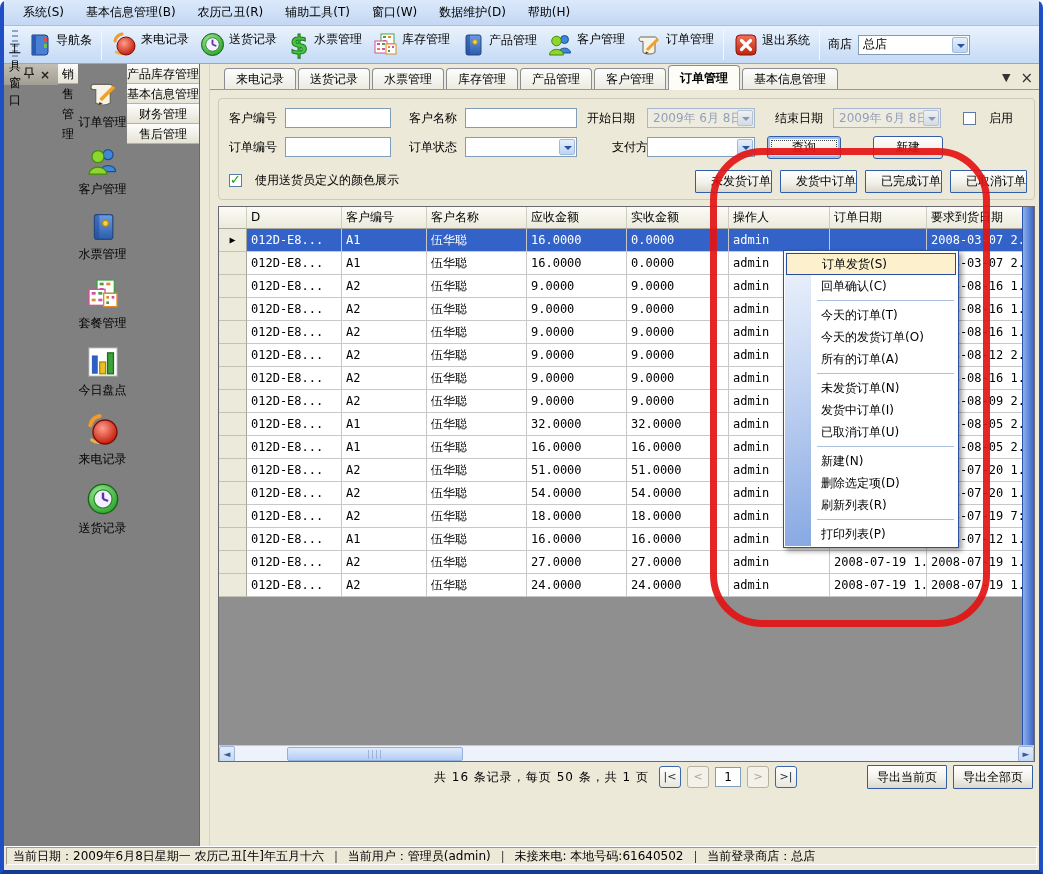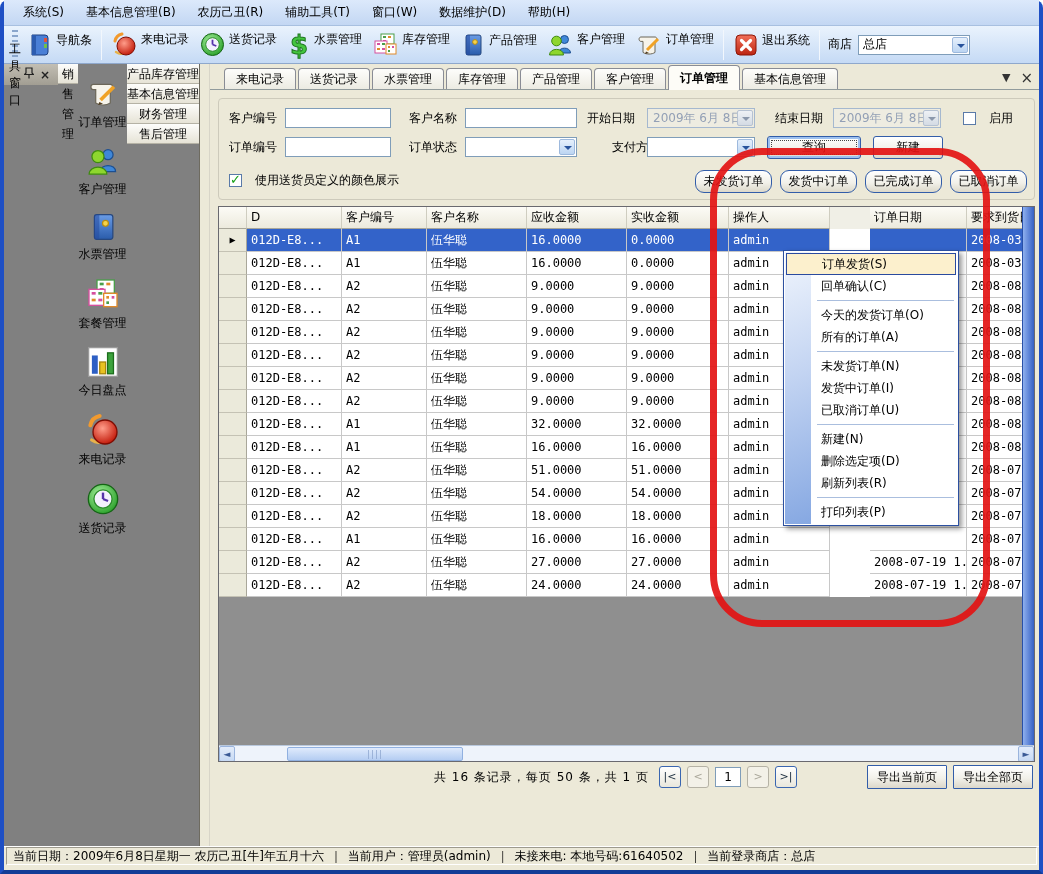--- a/index.html
+++ b/index.html
@@ -73,36 +73,36 @@
   .fdate .combo-arrow { background:linear-gradient(180deg,#eef1f5,#d4dbe4); border-color:#b6c2d2; }
   .fdate .combo-arrow::after { border-top-color:#8b98ac; }
   .chk { display:flex; align-items:center; gap:13px; position:absolute; height:20px; color:#000; }
   .chk .box { width:13px; height:13px; background:#fff; border:1px solid #5a7aa8; position:relative; }
   .chk.checked .box::after { content:"✓"; position:absolute; left:0px; top:-3px; color:#14a014; font-weight:bold; font-size:13px; }
   .xpbtn { position:absolute; height:23px; border:1px solid #325da9; border-radius:3px; color:#000; text-align:center;
     background:linear-gradient(180deg,#fff,#f2f1ea 55%,#dcd8ca); line-height:21px; cursor:default; }
   .xpbtn.focused { box-shadow:0 0 0 2px #9ec1f0 inset; }
   .xpbtn.focused::before { content:""; position:absolute; inset:3px; border:1px dotted #444; }
   .status-btns { position:absolute; top:71px; right:7px; display:flex; gap:8px; }
-  .status-btns .sbtn { position:static; width:77px; height:23px; border:1px solid #325da9; border-radius:9px;
-    background:linear-gradient(180deg,#fff,#f2f1ea 55%,#dcd8ca); line-height:21px; text-align:center; cursor:default; }
+  .status-btns .sbtn { position:static; width:77px; height:23px; border:1px solid #325da9; border-radius:1px;
+    background:linear-gradient(180deg,#fff,#f2f1ea 55%,#dcd8ca); line-height:21px; text-align:right; cursor:default; }
 
   
   .grid { margin:4px 4px 0 8px; height:556px; flex:0 0 556px; border:1px solid #69696f; background:#8f8f8f; position:relative; display:flex; flex-direction:column; overflow:hidden; }
   .gh { display:flex; height:22px; flex:0 0 22px; background:#f0efe6; }
   .gh .hc { border-right:1px solid #cfcdc0; border-bottom:1px solid #a9a79a; padding-left:4px; line-height:21px; color:#000;
     background:linear-gradient(180deg,#fcfbf6,#eceadd); white-space:nowrap; overflow:hidden; }
   .grow { display:flex; height:23px; flex:0 0 23px; background:#fff; font-family:"DejaVu Sans Mono","DejaVu Sans",monospace; }
   .grow .c { border-right:1px solid #c8c8c8; border-bottom:1px solid #c8c8c8; padding-left:4px; line-height:22px; color:#000; white-space:nowrap; overflow:hidden; }
   .grow .csel { background:#ebeadb; border-right:1px solid #a9a79a; border-bottom:1px solid #c4c2b4; text-align:center; padding-left:0; font-size:10px; color:#000; }
   .grow.selected .c { background:#3363c9; color:#fff; }
   .grow.selected .csel { background:#ebeadb; color:#000; }
   .w-sel{width:28px;flex:0 0 28px;} .w-id{width:95px;flex:0 0 95px;} .w-cno{width:85px;flex:0 0 85px;}
   .w-cna{width:100px;flex:0 0 100px;} .w-a1{width:100px;flex:0 0 100px;} .w-a2{width:102px;flex:0 0 102px;}
-  .w-op{width:101px;flex:0 0 101px;} .w-od{width:97px;flex:0 0 97px;margin-left:40px;} .w-rd{flex:1;}
+  .w-op{width:101px;flex:0 0 101px;} .w-od{width:97px;flex:0 0 97px;} .w-rd{flex:1;}
   .grid-fill { flex:1; background:#8f8f8f; }
   .hscroll { height:16px; flex:0 0 16px; background:#eef3fb; display:flex; align-items:center; border-top:1px solid #b9c8dd; }
   .harrow { width:16px; height:16px; background:linear-gradient(180deg,#e3ecfa,#c6d9f4); border:1px solid #9ab4dd; border-radius:2px;
     color:#3a5a96; font-size:9px; line-height:14px; text-align:center; }
   .hthumb { margin-left:52px; width:176px; height:14px; border:1px solid #90b0e0; border-radius:2px;
     background:linear-gradient(180deg,#dfeafc,#b4cdf2); position:relative; }
   .hthumb::after { content:"||||"; position:absolute; left:50%; transform:translateX(-50%); top:0; color:#8fa8d0; font-size:9px; line-height:13px; letter-spacing:1px; }
   .harrow.right { margin-left:auto; }
   .vscroll { position:absolute; right:0; top:0; bottom:16px; width:12px; border-left:1px solid #2850a8;
     background:linear-gradient(90deg,#8fb0ee,#3560c4); }
@@ -407,21 +407,21 @@
         <span class="fl" style="left:10px;top:38px;">订单编号</span>
         <input class="fi" style="left: 66px; top: 38px; width: 106px;">
         <span class="fl" style="left:190px;top:38px;">订单状态</span>
         <div class="fcombo" style="left:246px;top:38px;width:112px;">
           <span class="combo-arrow"></span>
         </div>
         <span class="fl" style="left:368px;top:38px;margin-left:25px;">支付方式</span>
         <div class="fcombo" style="left:428px;top:38px;width:108px;">
           <span class="combo-arrow"></span>
         </div>
-        <div class="xpbtn focused" style="left:548px;top:37px;width:94px;">查询</div>
+        <div class="xpbtn focused" style="left:548px;top:37px;width:74px;">查询</div>
         <div class="xpbtn" style="left:654px;top:37px;width:70px;">新建</div>
 
         <div class="chk checked" style="left:10px;top:71px;">
           <span class="box"></span>
           <span>使用送货员定义的颜色展示</span>
         </div>
         <div class="status-btns">
           <div class="sbtn">未发货订单</div>
           <div class="sbtn">发货中订单</div>
           <div class="sbtn">已完成订单</div>
@@ -669,20 +669,21 @@
       <span>｜</span>
       <span>当前登录商店：总店</span>
     </div>
   </div>
 </div>
 
 <div class="ctx-menu">
   <div class="ctx-item hl">订单发货(S)</div>
   <div class="ctx-item">回单确认(C)</div>
   <div class="ctx-sep"></div>
+  <div class="ctx-item">今天的订单(T)</div>
   <div class="ctx-item">今天的发货订单(O)</div>
   <div class="ctx-item">所有的订单(A)</div>
   <div class="ctx-sep"></div>
   <div class="ctx-item">未发货订单(N)</div>
   <div class="ctx-item">发货中订单(I)</div>
   <div class="ctx-item">已取消订单(U)</div>
   <div class="ctx-sep"></div>
   <div class="ctx-item">新建(N)</div>
   <div class="ctx-item">删除选定项(D)</div>
   <div class="ctx-item">刷新列表(R)</div>

